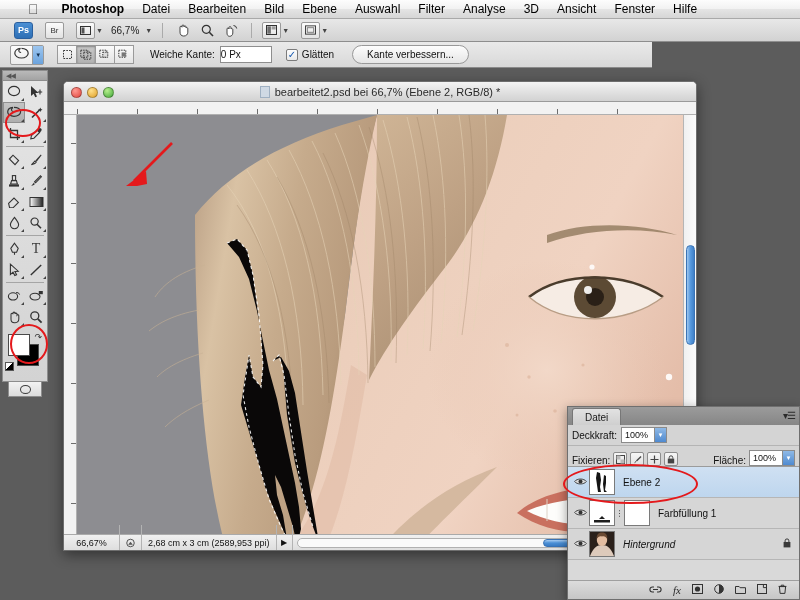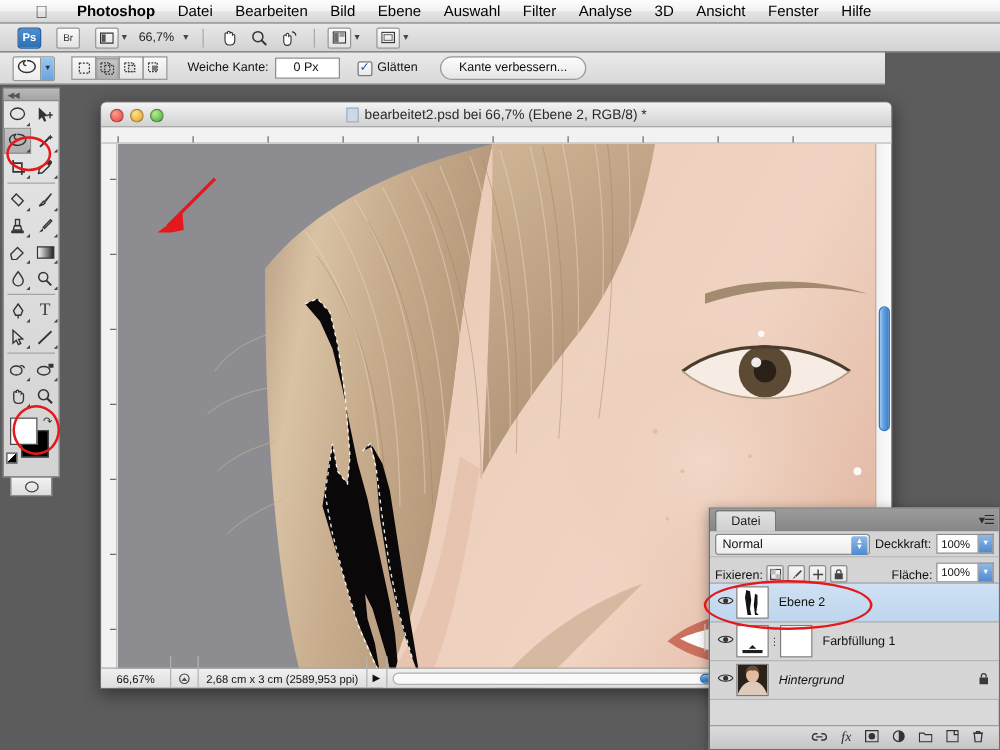--- a/index.html
+++ b/index.html
@@ -45,21 +45,21 @@
     display:flex; align-items:center; justify-content:center;
     font-size: 8px; color:#333;
   }
   .plainicon { display:flex; align-items:center; justify-content:center; width:20px; height:18px; color:#3a3a3a; }
   .tri { font-size: 7px; color:#444; margin-left:1px; }
   .vsep { width:1px; height:15px; background:#aaa; margin:0 6px; }
   .zoomtxt { font-size: 10px; color:#222; margin:0 1px 0 4px; }
 
   
   .optbar {
-    position: absolute; left: 0; top: 42px; width: 708px; height: 26px;
+    position: absolute; left: 0; top: 42px; width: 652px; height: 26px;
     background: linear-gradient(to bottom,#eaeaea 0%,#d8d8d8 100%);
     border-bottom: 1px solid #8a8a8a;
     display: flex; align-items: center; padding-left: 10px;
     font-size: 10px; color: #111;
   }
   .lasso-well {
     width: 34px; height: 20px; display:flex; align-items:center;
     border:1px solid #9a9a9a; border-radius:2px;
     background: linear-gradient(to bottom,#fcfcfc,#ececec);
   }
@@ -74,21 +74,21 @@
     width:20px; height:19px; border:1px solid #9a9a9a;
     background: linear-gradient(to bottom,#fafafa,#e4e4e4);
     display:flex; align-items:center; justify-content:center;
     margin-left:-1px;
   }
   .selmode div.on { background: linear-gradient(to bottom,#c9c9c9,#b2b2b2); box-shadow: inset 0 1px 2px rgba(0,0,0,.35); }
   .optlabel { margin-left: 16px; }
   .txtfield {
     width: 52px; height: 17px; margin-left: 5px;
     border: 1px solid #8e8e8e; background: #fff;
-    font-size: 10px; padding: 0 14px; line-height: 15px; color:#111;
+    font-size: 10px; padding: 0 0; line-height: 15px; color:#111;
   }
   .chk { margin-left: 14px; display:flex; align-items:center; gap:4px; }
   .chkbox {
     width:12px; height:12px; border:1px solid #7b7b7b; border-radius:2px;
     background: linear-gradient(to bottom,#fdfdfd,#e9e9e9);
     display:flex; align-items:center; justify-content:center;
     font-size:10px; color:#1558b0; line-height:1;
   }
   .pill {
     margin-left: 18px; height: 19px; padding: 0 14px;
@@ -129,21 +129,21 @@
   .sw-swap { position:absolute; right:5px; top:1px; font-size:9px; color:#333; }
   .qmask {
     margin: 4px auto 0; width: 34px; height: 16px;
     border:1px solid #8d8d8d; background: linear-gradient(to bottom,#f3f3f3,#dcdcdc);
     display:flex; align-items:center; justify-content:center;
   }
   .qmask .o { width:11px;height:9px;border:1.5px solid #3d3d3d;border-radius:50%; }
 
   
   .docwin {
-    position: absolute; left: 80px; top: 81px; width: 634px; height: 470px;
+    position: absolute; left: 63px; top: 81px; width: 634px; height: 470px;
     background: #e9e9e9; border: 1px solid #6e6e6e; border-radius: 5px 5px 0 0;
     box-shadow: 0 4px 14px rgba(0,0,0,.45);
     overflow: hidden;
   }
   .titlebar {
     height: 20px; position:relative;
     background: linear-gradient(to bottom,#f4f4f4 0%,#e2e2e2 50%,#d2d2d2 100%);
     border-bottom: 1px solid #9a9a9a;
     display:flex; align-items:center; justify-content:center;
   }
@@ -782,27 +782,20 @@
     </div>
   </div>
 
   <div class="layerpanel">
     <div class="lp-tabrow">
       <div class="lp-tab">Datei</div>
       <span class="lp-menu">▾☰</span>
     </div>
 
     <div class="lp-row1">
-      <div class="blendsel">
-        <span>Normal</span>
-        <span class="spin">
-            <span>▲</span>
-            <span>▼</span>
-          </span>
-      </div>
       <span class="smalllbl">Deckkraft:</span>
       <div style="display:flex;">
         <div class="numfield">100%</div>
         <div class="numarrow">▼</div>
       </div>
     </div>
 
     <div class="lp-row2">
       <span class="smalllbl">Fixieren:</span>
       <div class="lockbox">

